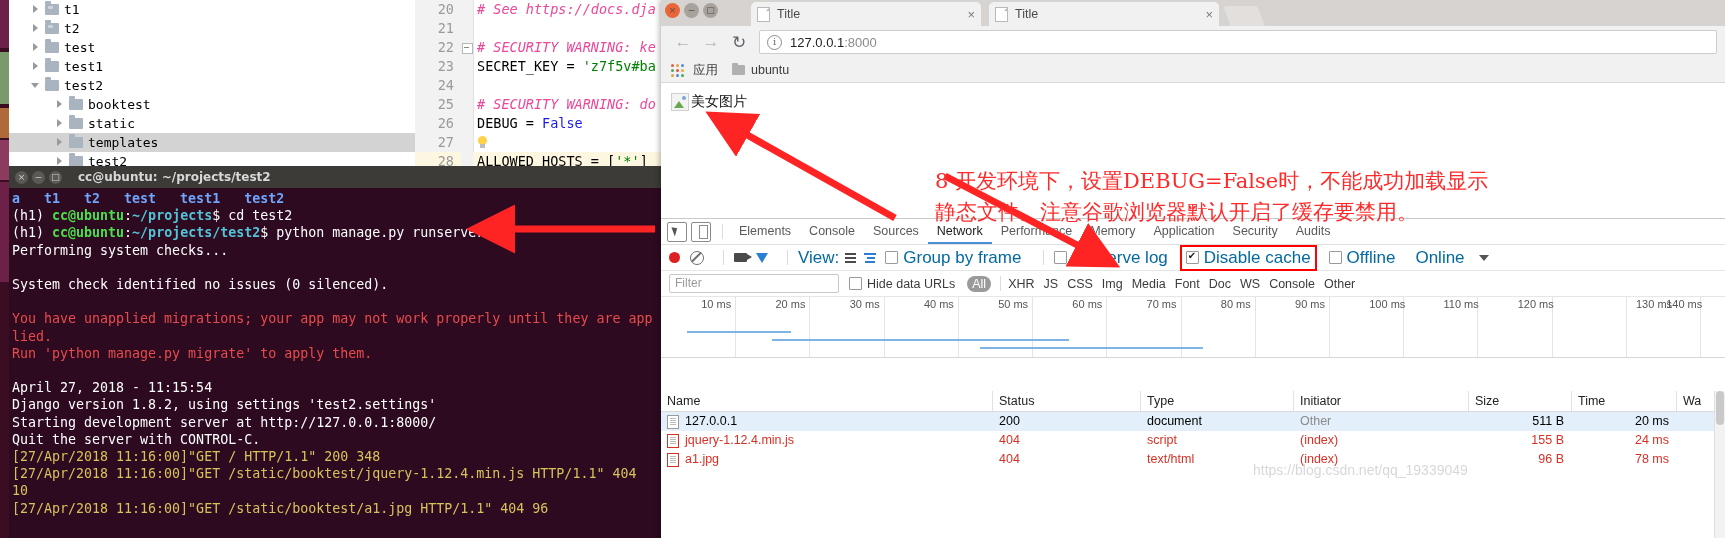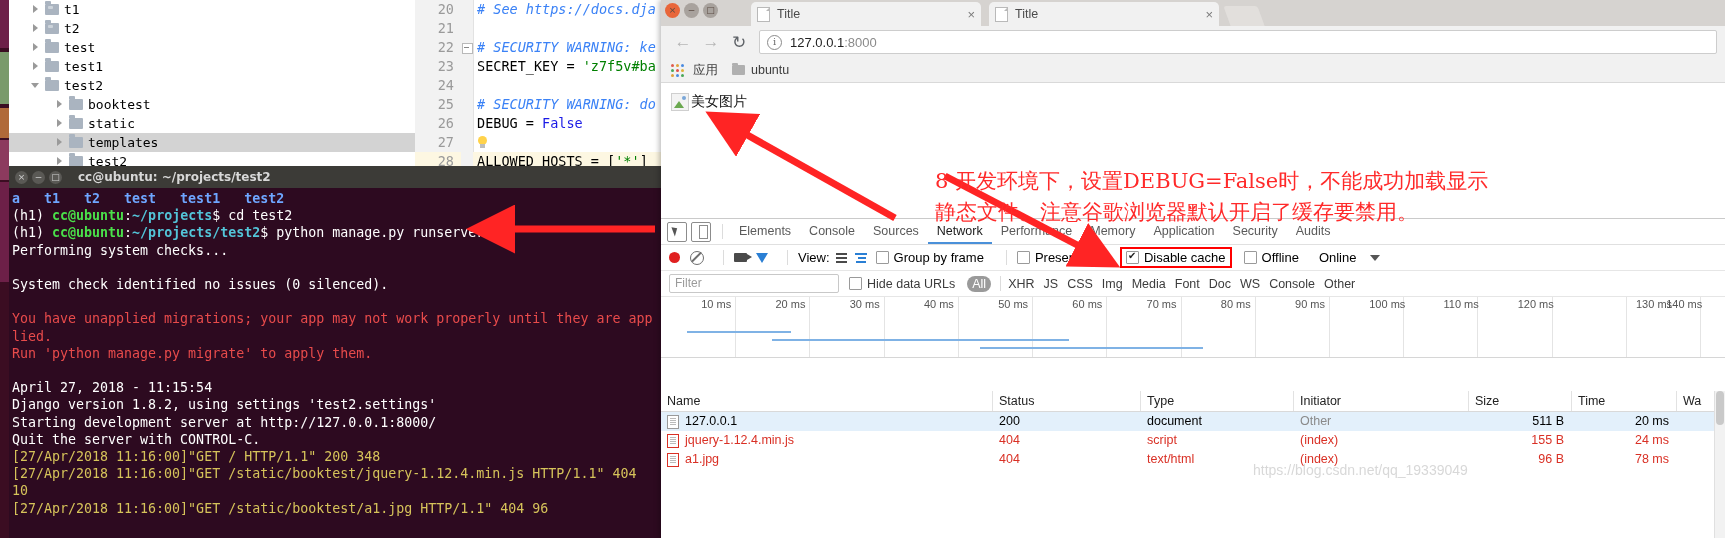--- a/index.html
+++ b/index.html
@@ -44,21 +44,21 @@
   #gutter{position:absolute;left:0;top:0;width:46px;height:170px;background:#f2f2f2;
           color:#9a9a9a;text-align:right;}
   #gutter div{height:19px;line-height:19px;padding-right:7px;}
   #gutter div.hl{background:#fdf7e2;}
   #foldbar{position:absolute;left:46px;top:0;width:12px;height:170px;background:#f2f2f2;border-right:1px solid #e2e2e2;}
   #foldbar .fold{position:absolute;left:1px;width:9px;height:9px;border:1px solid #b9b9b9;background:#fff;}
   #foldbar .fold:after{content:"";position:absolute;left:1px;top:3px;width:5px;height:1px;background:#888;}
   #codearea{position:absolute;left:58px;top:0;right:0;height:170px;}
   #codearea .ln{height:19px;line-height:19px;white-space:pre;padding-left:4px;}
   #codearea .ln.hl{background:#fdf7e2;}
-  .c-com{color:#3b82f6;font-style:italic;}
+  .c-com{color:#ec4899;font-style:italic;}
   .c-id{color:#000;}
   .c-kw{color:#1a1ae6;}
   .c-str{color:#008000;}
   .bulb{display:inline-block;width:11px;height:13px;position:relative;vertical-align:-2px;}
   .bulb b{position:absolute;left:1px;top:0;width:9px;height:9px;border-radius:50%;background:#ffd24a;display:block;}
   .bulb s{position:absolute;left:3px;top:8px;width:5px;height:4px;background:#bdbdbd;display:block;}
 
   
   #coderect{position:absolute;left:474px;top:84px;width:183px;height:69px;border:3px solid #ff0000;box-sizing:border-box;}
 
@@ -133,21 +133,21 @@
   .dticon{width:18px;height:18px;margin-right:4px;position:relative;}
   .cursorIcon{border:1px solid #8c8c8c;border-radius:2px;}
   .cursorIcon:after{content:"";position:absolute;left:5px;top:3px;width:0;height:0;
         border-left:5px solid #555;border-top:3px solid transparent;border-bottom:7px solid transparent;transform:rotate(-20deg);}
   .deviceIcon{border:1px solid #8c8c8c;border-radius:2px;}
   .deviceIcon:after{content:"";position:absolute;left:7px;top:2px;width:7px;height:12px;border:1px solid #8c8c8c;}
   .dtsep{width:1px;height:15px;background:#dcdcdc;margin:0 7px;}
   .dttab{font-size:12.5px;color:#5a5a5a;padding:0 9px;height:25px;line-height:25px;}
   .dttab.act{color:#1a1a1a;box-shadow:inset 0 -2px 0 #4a90d9;}
 
-  #dtCtrl{height:25px;display:flex;align-items:center;border-bottom:1px solid #e6e6e6;padding-left:8px;font-size:13px;color:#000000;}
+  #dtCtrl{height:25px;display:flex;align-items:center;border-bottom:1px solid #e6e6e6;padding-left:8px;font-size:17px;color:#0369a1;}
   .recdot{width:11px;height:11px;border-radius:50%;background:#e02020;margin-right:10px;}
   .banIcon{width:12px;height:12px;border-radius:50%;border:1.6px solid #6e6e6e;position:relative;margin-right:9px;}
   .banIcon:after{content:"";position:absolute;left:-1px;top:4px;width:13px;height:1.6px;background:#6e6e6e;transform:rotate(-45deg);}
   .camIcon{width:13px;height:9px;background:#4a4a4a;border-radius:1px;position:relative;margin-right:9px;}
   .camIcon:after{content:"";position:absolute;right:-5px;top:1px;border-top:3px solid transparent;border-bottom:3px solid transparent;border-left:5px solid #4a4a4a;}
   .funnelIcon{width:0;height:0;border-left:6px solid transparent;border-right:6px solid transparent;border-top:10px solid #2a7fd4;margin-right:9px;}
   .listIcon{display:inline-grid;grid-template-rows:repeat(3,2px);gap:2px;margin:0 5px 0 6px;}
   .listIcon i{display:block;width:11px;height:2px;background:#4a4a4a;}
   .waterIcon{display:inline-grid;grid-template-rows:repeat(3,2px);gap:2px;margin:0 9px 0 3px;}
   .waterIcon i{display:block;height:2px;background:#2a7fd4;}

